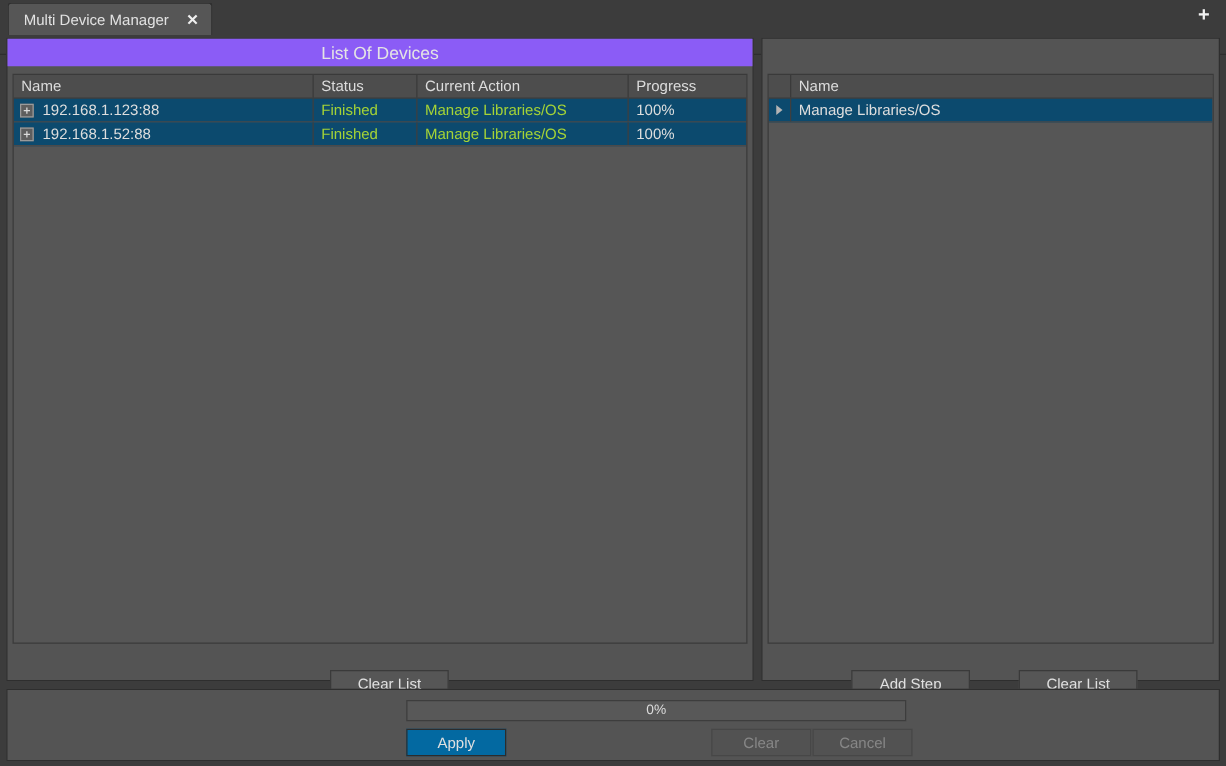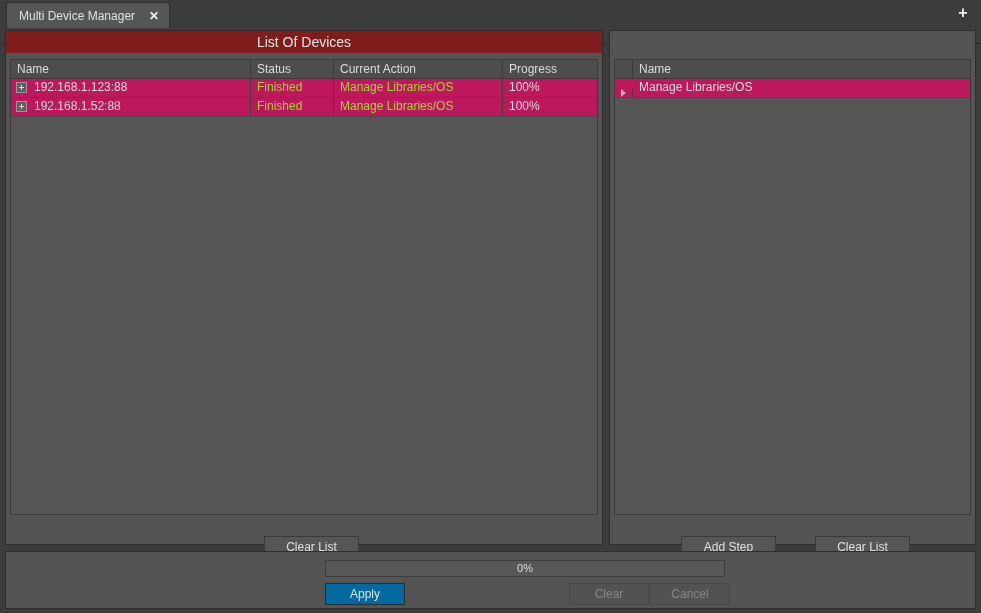--- a/index.html
+++ b/index.html
@@ -76,21 +76,21 @@
   #panel-devices { left: 5px; top: 30px; width: 598px; height: 515px; }
   #panel-steps   { left: 609px; top: 30px; width: 367px; height: 515px; }
   #panel-bottom  { left: 5px; top: 551px; width: 971px; height: 58px; }
 
   .panel-title {
     height: 22px;
     line-height: 22px;
     text-align: center;
     font-size: 14px;
     color: #e4e4e4;
-    background: #7f1d1d;
+    background: #8b5cf6;
   }
 
   
   .table {
     position: absolute;
     left: 4px;
     right: 4px;
     background: #565656;
     border: 1px solid #3a3a3a;
     box-sizing: border-box;
@@ -104,23 +104,22 @@
     height: 19px;
     line-height: 19px;
     box-sizing: border-box;
   }
   .thead {
     background: #4d4d4d;
     border-bottom: 1px solid #3a3a3a;
     color: #dcdcdc;
   }
   .trow {
-    background: #be185d;
+    background: #0c4a6e;
     border-bottom: 1px solid #4a4a4a;
-    align-items: flex-end;
   }
   .cell {
     padding: 0 0 0 6px;
     border-right: 1px solid #3f3f3f;
     box-sizing: border-box;
     overflow: hidden;
     white-space: nowrap;
     font-size: 12px;
   }
   .thead .cell { border-right: 1px solid #3a3a3a; }

